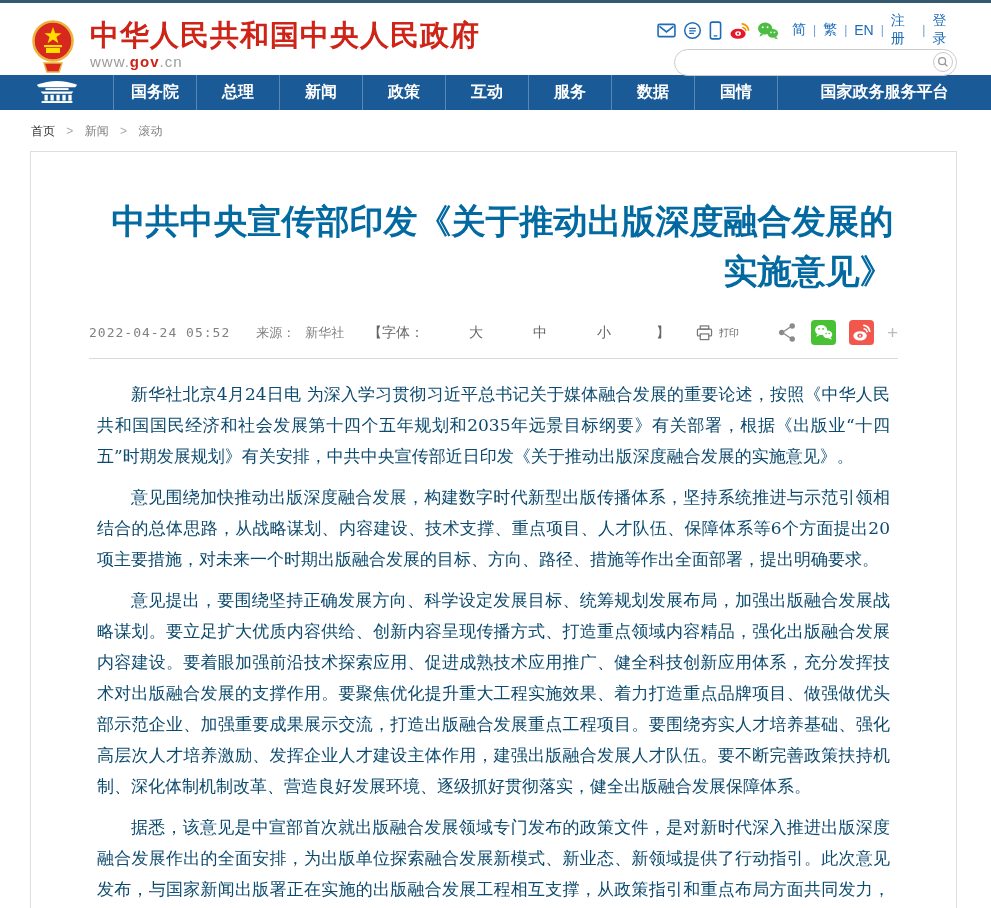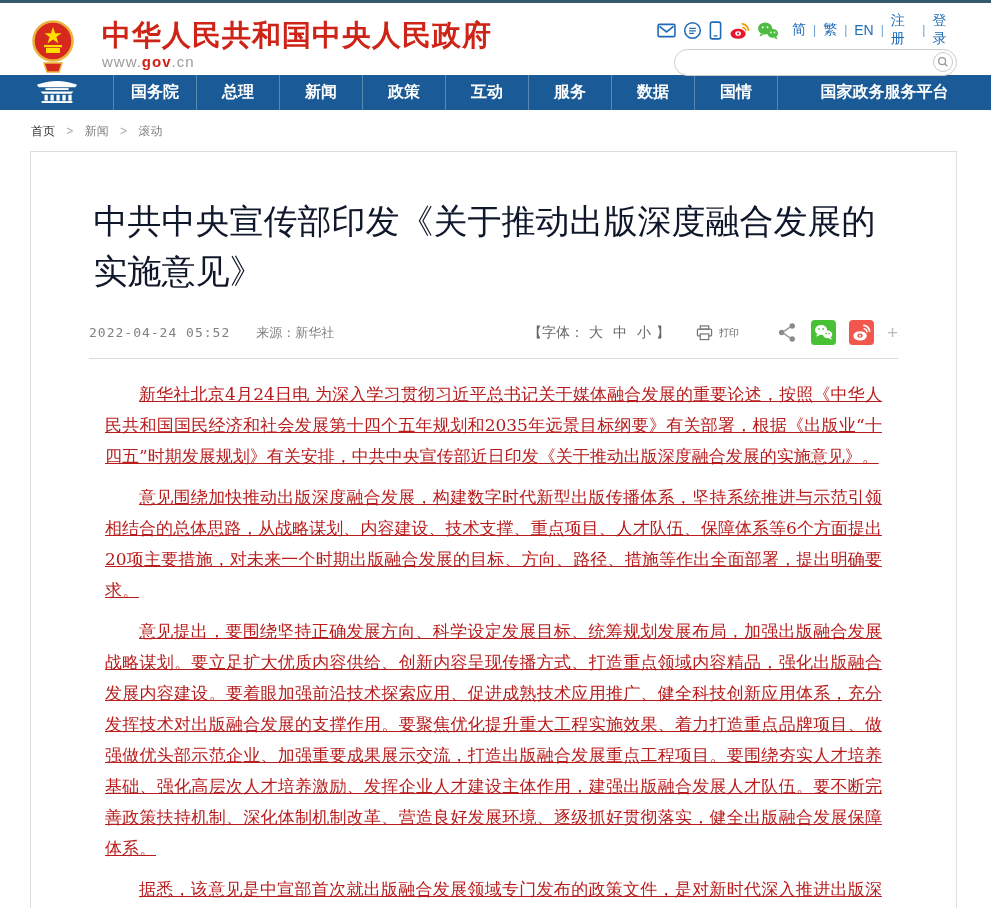--- a/index.html
+++ b/index.html
@@ -5,21 +5,21 @@
   * { box-sizing: border-box; }
   html, body { margin: 0; padding: 0; background: #fff; }
   body {
     width: 991px; height: 908px; overflow: hidden;
     font-family: "Liberation Sans", sans-serif; color: #333;
   }
   .top-line { height: 3px; background: #35596f; }
 
   
   .header { position: relative; height: 72px; background: #fff; }
-  .logo-wrap { position: absolute; left: 32px; top: 16px; display: flex; align-items: flex-start; cursor: pointer; gap: 12px; }
+  .logo-wrap { position: absolute; left: 32px; top: 16px; display: flex; align-items: flex-start; cursor: pointer; }
   .site-text { margin-left: 16px; }
   .site-title { color: #ce2418; font-size: 29px; font-weight: bold; letter-spacing: 1px; line-height: 32px; }
   .site-url { font-size: 15px; color: #9b9b9b; margin-top: 2px; letter-spacing: 1px; }
   .site-url .gov { color: #ce2418; font-weight: bold; margin-top: 29px; }
   .header-right { position: absolute; right: 34px; top: 16px; width: 300px; }
   .quick-row { display: flex; align-items: center; justify-content: flex-end; gap: 7px; height: 22px; }
   .quick-row .qicon { display: inline-flex; align-items: center; cursor: pointer; }
   .lang-links { display: inline-flex; align-items: center; gap: 7px; margin-left: 6px; font-size: 14px; color: #1e6bb8; }
   .lang-links .lnk { cursor: pointer; }
   .lang-links .pipe { color: #6d9fd0; font-size: 12px; }
@@ -41,41 +41,41 @@
 
   
   .breadcrumb { margin: 13px 0 11px 31px; font-size: 12px; color: #999; }
   .breadcrumb .crumb { color: #808080; cursor: pointer; }
   .breadcrumb .crumb.home { color: #333; font-weight: normal; }
   .breadcrumb .sep { margin: 0 8px; color: #aaa; }
 
   
   .content-box { margin-left: 30px; width: 927px; min-height: 752px;
     border: 1px solid #dedede; background: #fff; padding: 40px 58px 14px; }
-  .article-title { width: 800px; margin: 4px auto 24px; text-align: left;
-    font-size: 34px; font-weight: 400; color: #0f172a; line-height: 50px; }
+  .article-title { width: 800px; margin: 4px auto 24px; text-align: right;
+    font-size: 34px; font-weight: 700; color: #0369a1; line-height: 50px; }
   .meta-row { display: flex; justify-content: space-between; align-items: center;
     padding-bottom: 13px; font-size: 13px; color: #808080; }
   .meta-left { display: flex; align-items: baseline; }
   .meta-date { font-family: "DejaVu Sans Mono", monospace; letter-spacing: 1px; }
   .meta-source-label { margin-left: 26px; }
-  .meta-source { }
+  .meta-source { margin-left: 10px; }
   .meta-right { display: flex; align-items: center; color: #666; }
-  .font-tool { display: flex; align-items: center; font-size: 14px; }
+  .font-tool { display: flex; align-items: center; font-size: 14px; gap: 40px; }
   .font-size-opt { margin: 0 5px; cursor: pointer; }
   .print-btn { display: flex; align-items: center; margin-left: 26px; cursor: pointer; font-size: 10px; }
   .print-btn svg { margin-right: 6px; }
   .share-row { display: flex; align-items: center; margin-left: 38px; gap: 13px; }
   .share-btn { cursor: pointer; display: inline-flex; }
   .share-plus { color: #bbb; font-size: 19px; cursor: pointer; line-height: 1; }
   .divider { border: none; border-top: 1px solid #dadada; margin: 0; }
 
   .article-body { padding-top: 20px; }
-  .article-body p { margin: 0 16px 10px; font-size: 17px; line-height: 31px;
-    text-indent: 2em; color: #b91c1c; font-family: "DejaVu Serif", serif; text-align: justify; text-decoration: underline; }
+  .article-body p { margin: 0 8px 10px; font-size: 17px; line-height: 31px;
+    text-indent: 2em; color: #0c4a6e; font-family: "DejaVu Serif", serif; text-align: justify; }
 </style>
 </head>
 <body>
 
 <div class="top-line"></div>
 
 <div class="header">
   <div class="logo-wrap">
     <span>
       <svg width="42" height="56" viewBox="0 0 42 56">

